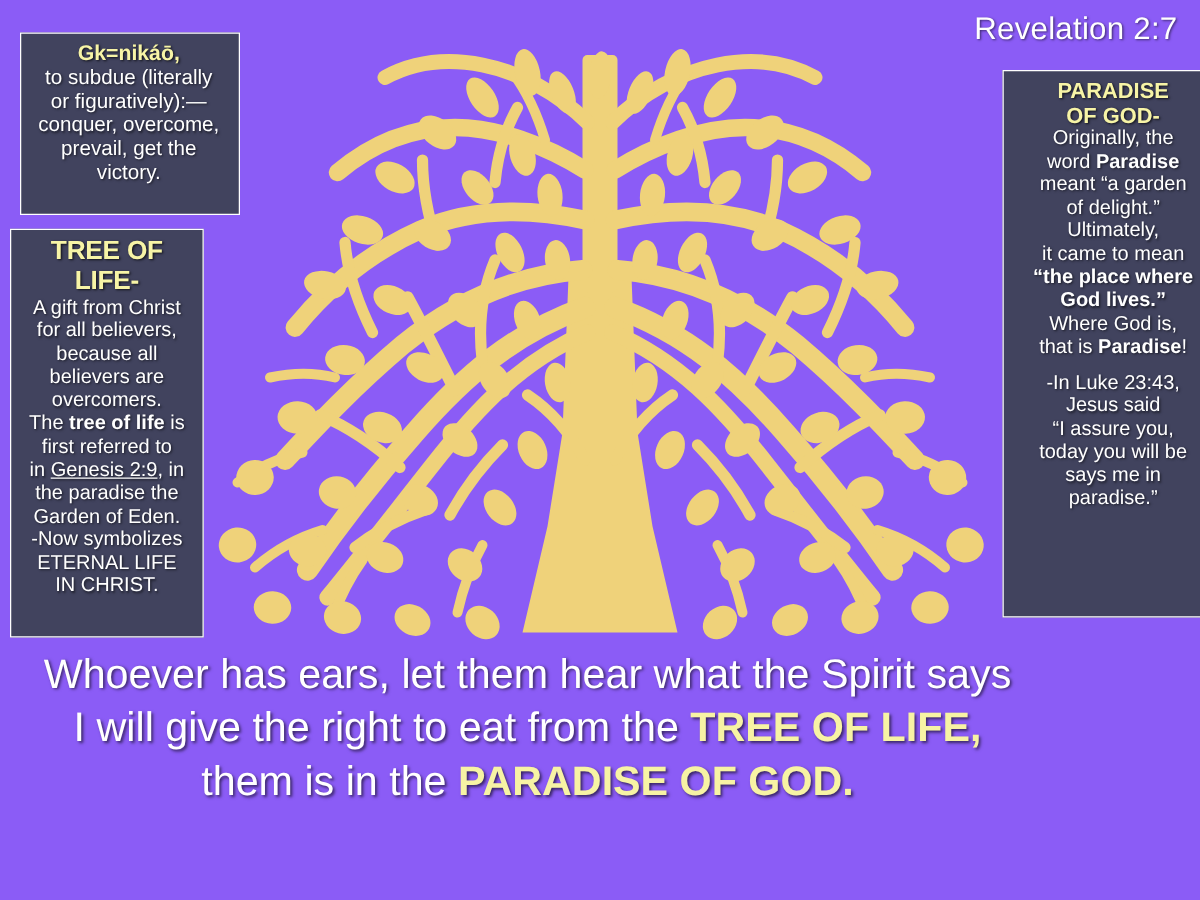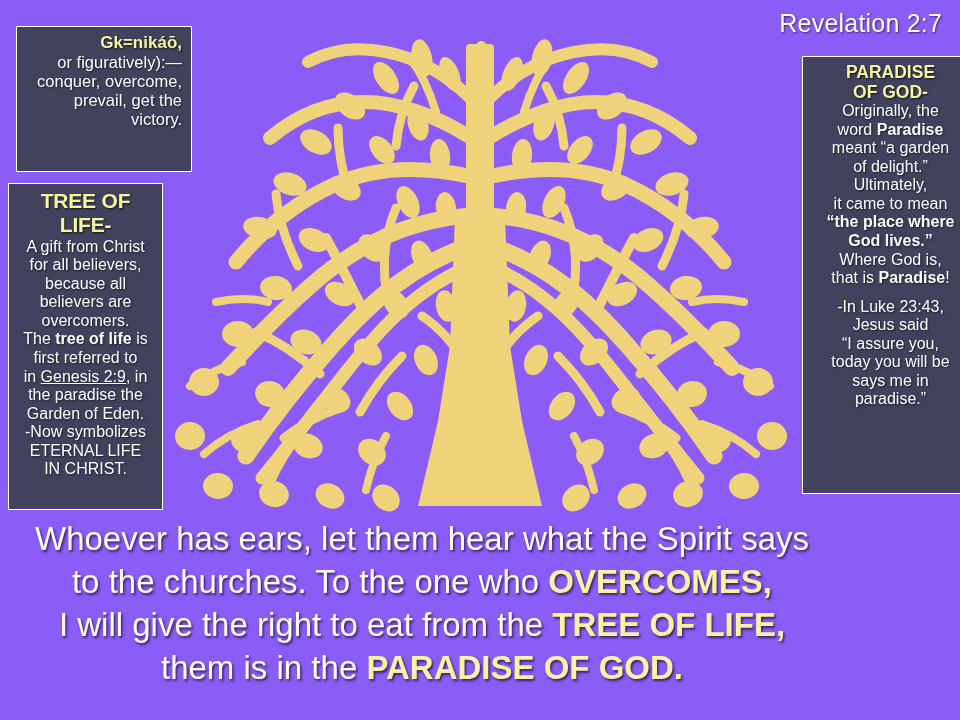--- a/index.html
+++ b/index.html
@@ -59,21 +59,20 @@
     text-shadow: 1px 1px 2px rgba(0,0,0,0.75);
   }
   .bold { font-weight: bold; }
   .ul { text-decoration: underline; margin-top: 37px; }
 
   #box-nikao {
     left: 16px; top: 26px;
     width: 176px; height: 146px;
     padding: 6px 9px 0 7px;
     font-size: 16.5px;
-    text-align: right;
   }
   #box-nikao .hl-title { font-size: 17px; }
 
   #box-tree-of-life {
     left: 8px; top: 183px;
     width: 155px; height: 327px;
     padding: 5px 5px 0 5px;
     font-size: 16px;
   }
   #box-tree-of-life .hl-title { font-size: 21px; letter-spacing: -0.2px; }
@@ -247,20 +246,21 @@
           <ellipse cx="426" cy="482" rx="12" ry="15" transform="rotate(48 426 482)"></ellipse>
         </g>
       </g>
     </svg>
   </div>
 
   <div id="scripture-ref">Revelation 2:7</div>
 
   <div class="callout" id="box-nikao">
     <p class="hl-title">Gk=nikáō,</p>
+    <p>to subdue (literally</p>
     <p>or figuratively):—</p>
     <p>conquer, overcome,</p>
     <p>prevail, get the</p>
     <p>victory.</p>
   </div>
 
   <div class="callout" id="box-tree-of-life">
     <p class="hl-title">TREE OF LIFE-</p>
     <p>A gift from Christ</p>
     <p>for all believers,</p>
@@ -294,18 +294,17 @@
     <p>-In Luke 23:43,</p>
     <p>Jesus said</p>
     <p>“I assure you,</p>
     <p>today you will be</p>
     <p>says me in</p>
     <p>paradise.”</p>
   </div>
 
   <div id="verse">
     <span class="vline">Whoever has ears, let them hear what the Spirit says</span>
-    <span class="vline"><span>to the churches. To the one who </span><span class="hl">OVERCOMES,</span></span>
     <span class="vline"><span>I will give the right to eat from the </span><span class="hl">TREE OF LIFE,</span></span>
     <span class="vline"><span>them is in the </span><span class="hl">PARADISE OF GOD.</span></span>
   </div>
 
 </div>
 
 </body></html>

